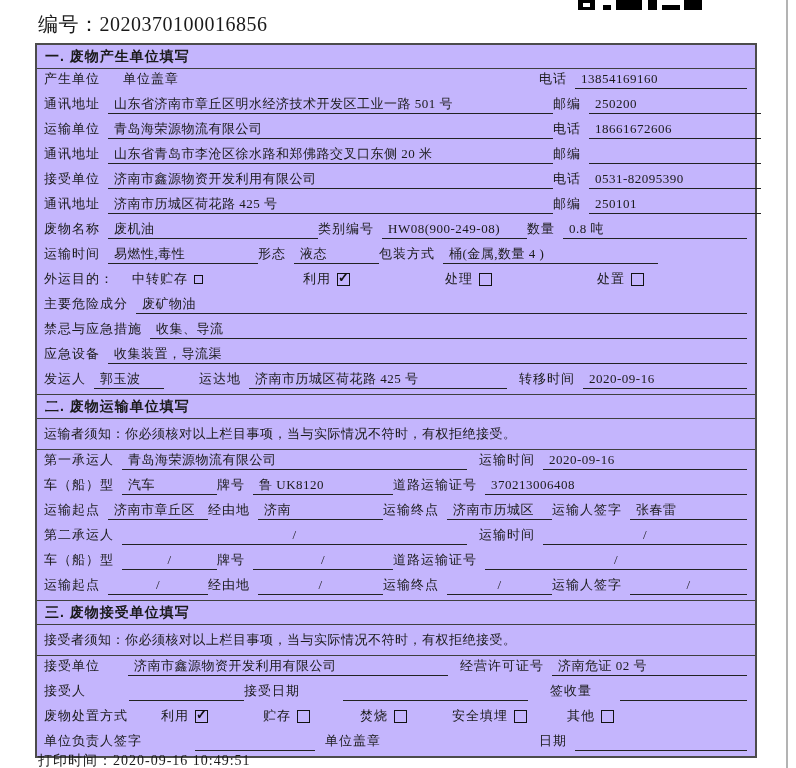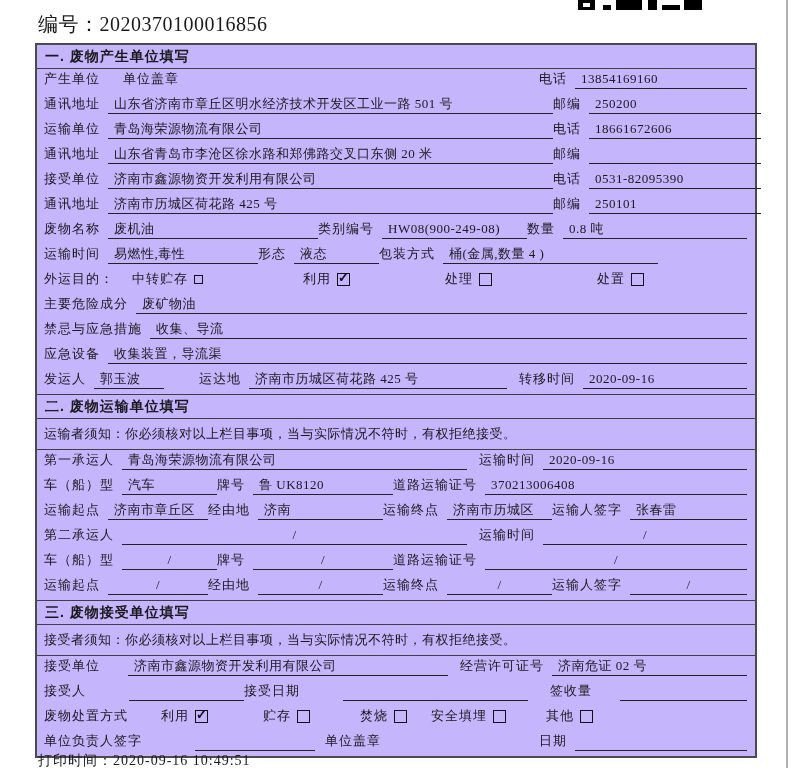--- a/index.html
+++ b/index.html
@@ -252,21 +252,21 @@
           <span class="cb checked"></span>
         </span>
         <span class="opt" style="margin-left:55px">
           <span>贮存</span>
           <span class="cb"></span>
         </span>
         <span class="opt" style="margin-left:50px">
           <span>焚烧</span>
           <span class="cb"></span>
         </span>
-        <span class="opt" style="margin-left:24px">
+        <span class="opt" style="margin-left:45px">
           <span>安全填埋</span>
           <span class="cb"></span>
         </span>
         <span class="opt" style="margin-left:40px">
           <span>其他</span>
           <span class="cb"></span>
         </span>
       </div>
 
       <div class="row">

